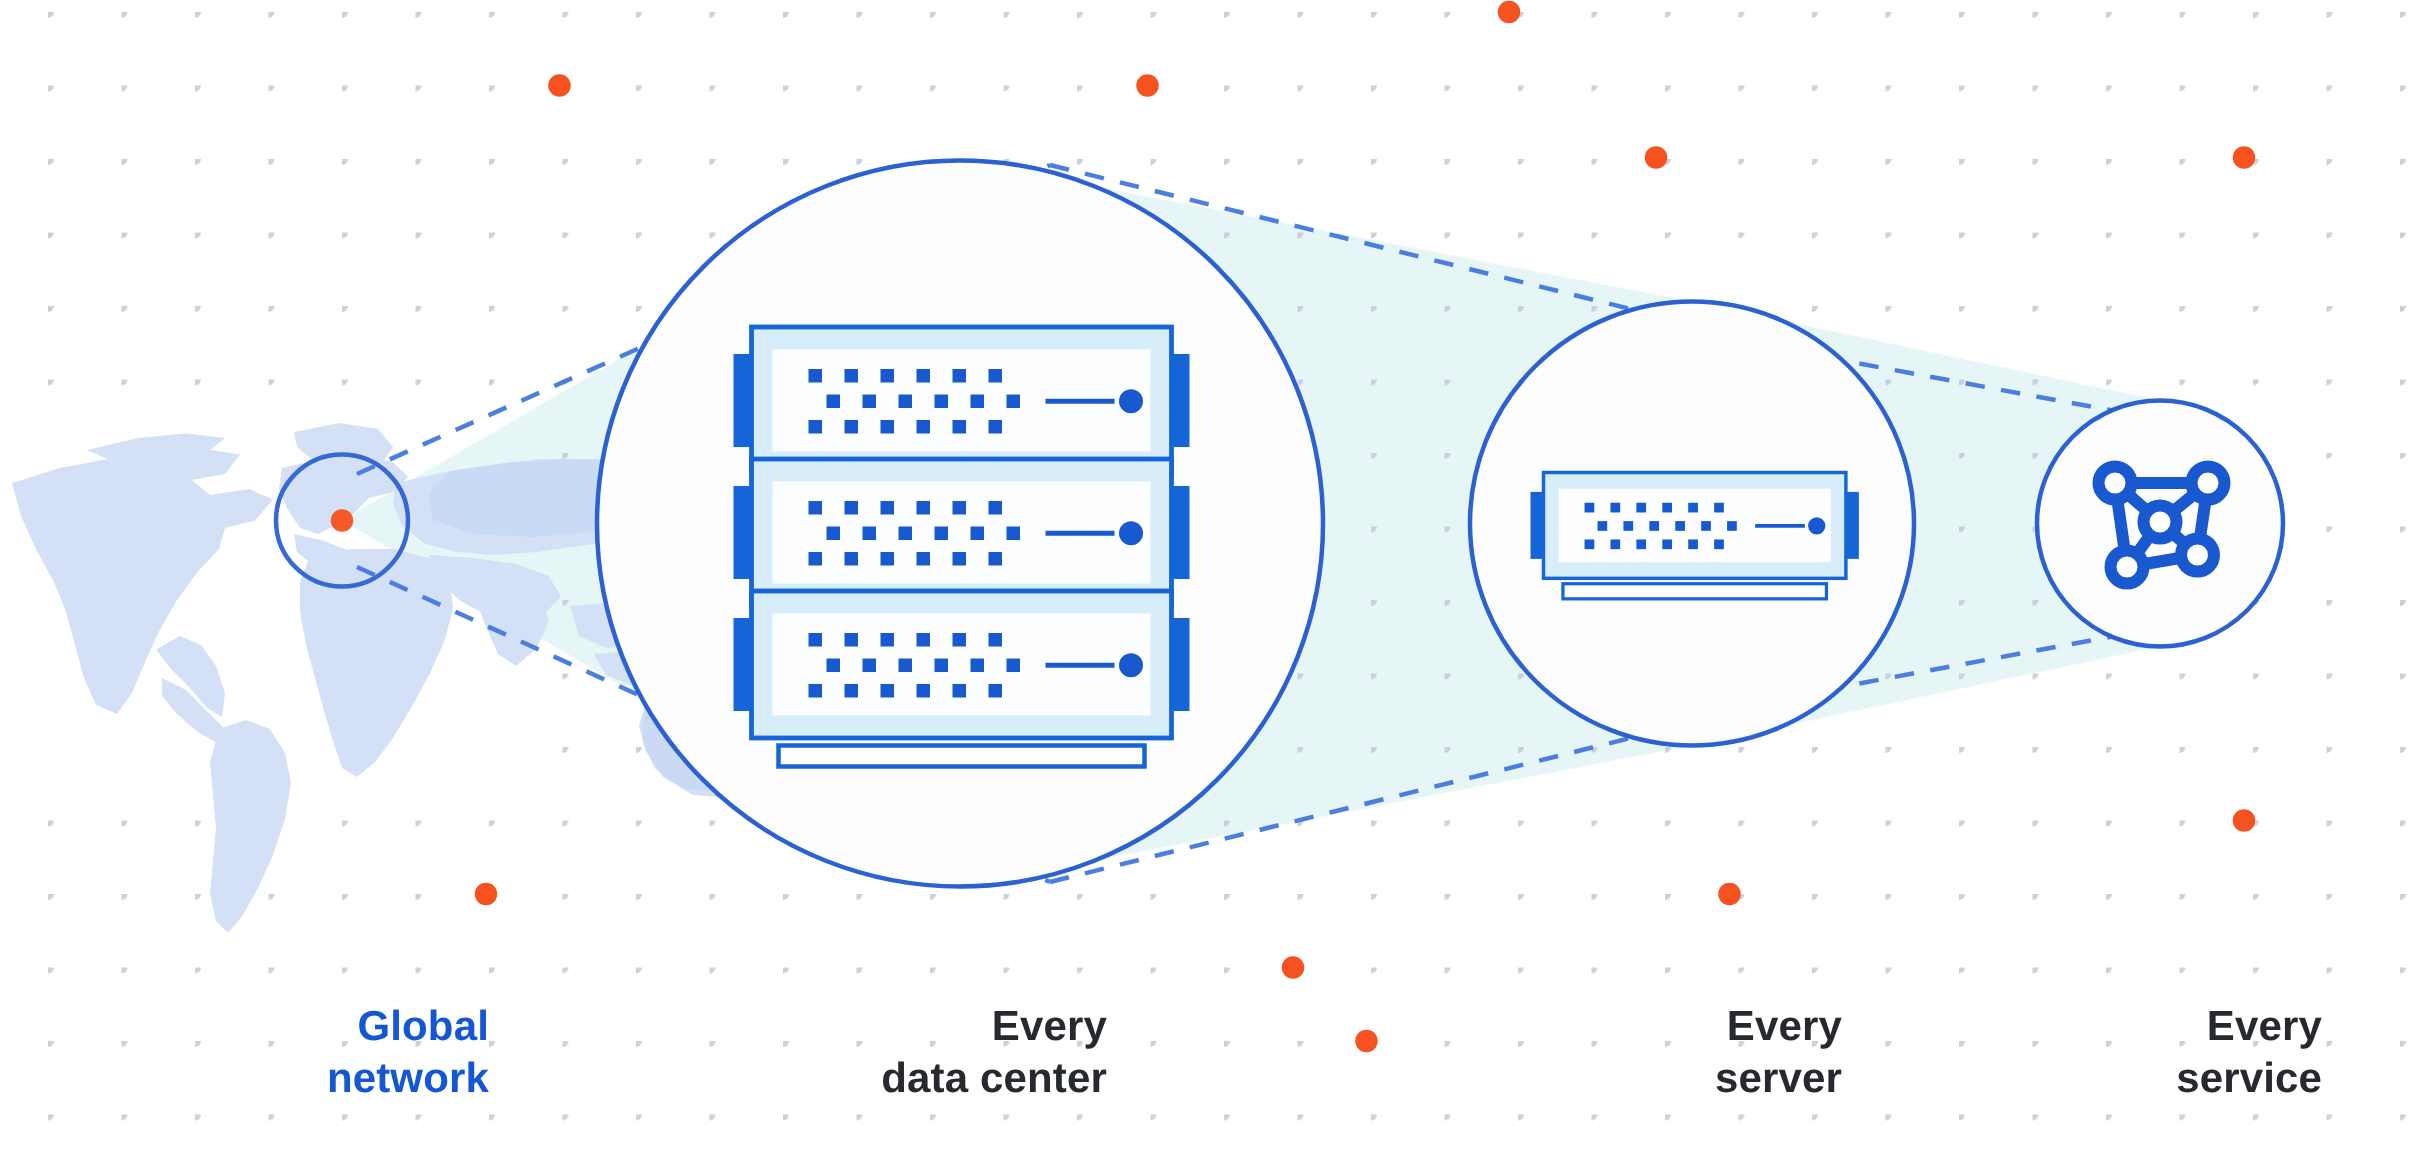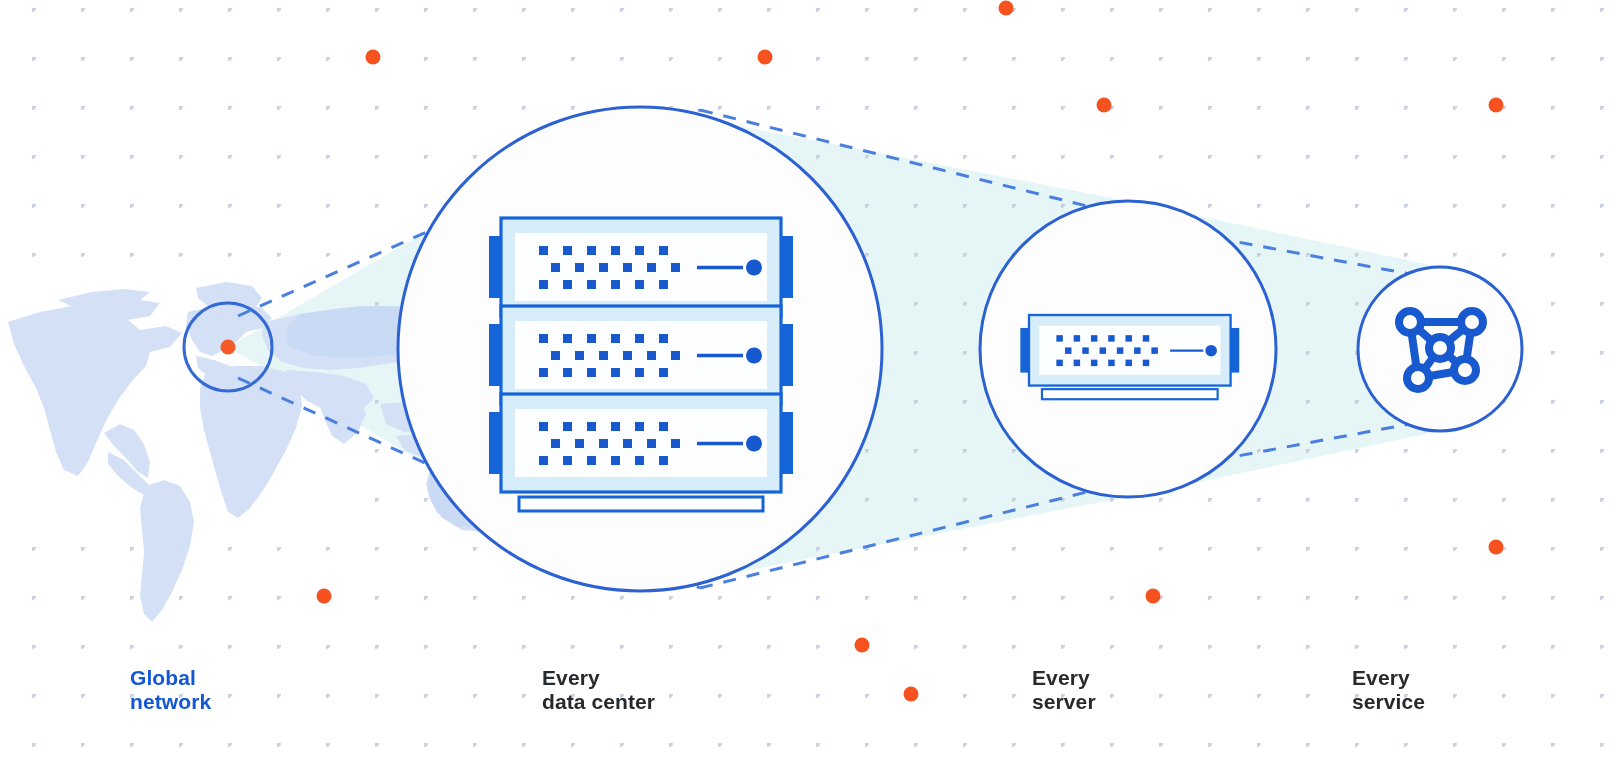--- a/index.html
+++ b/index.html
@@ -17,23 +17,23 @@
   }
   #scene{
     position:absolute;
     inset:0;
     width:1620px;
     height:782px;
     display:block;
   }
   .label{
     position:absolute;
-    text-align:left;
-    font-size:21px;
-    line-height:24px;
+    text-align:right;
+    font-size:28px;
+    line-height:35px;
     font-weight:700;
     letter-spacing:0.1px;
     white-space:pre-line;
     color:#26292d;
   }
   .label.accent{ color:#1357d4; }
   #lbl-global{ left:130px;  top:666px; width:196px; }
   #lbl-dc{     left:542px;  top:666px; width:196px; }
   #lbl-server{ left:1032px; top:666px; width:196px; }
   #lbl-service{left:1352px; top:666px; width:196px; }

